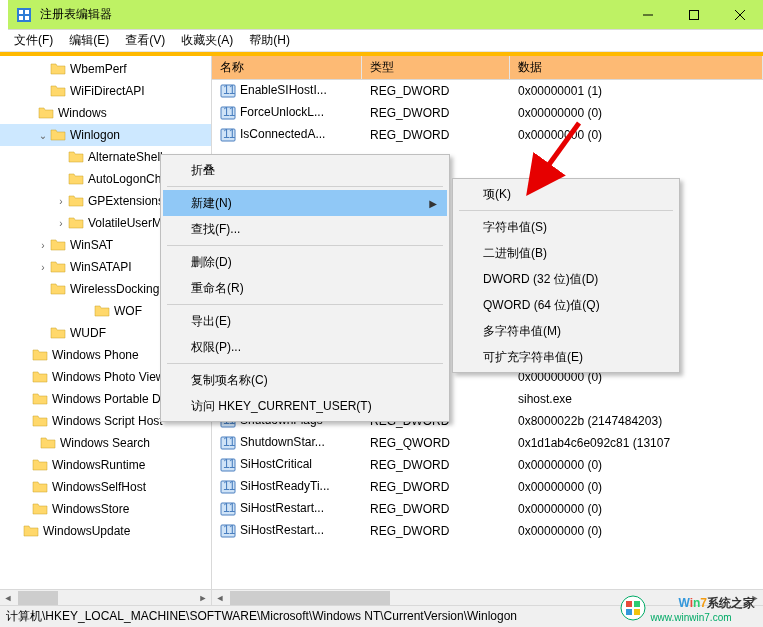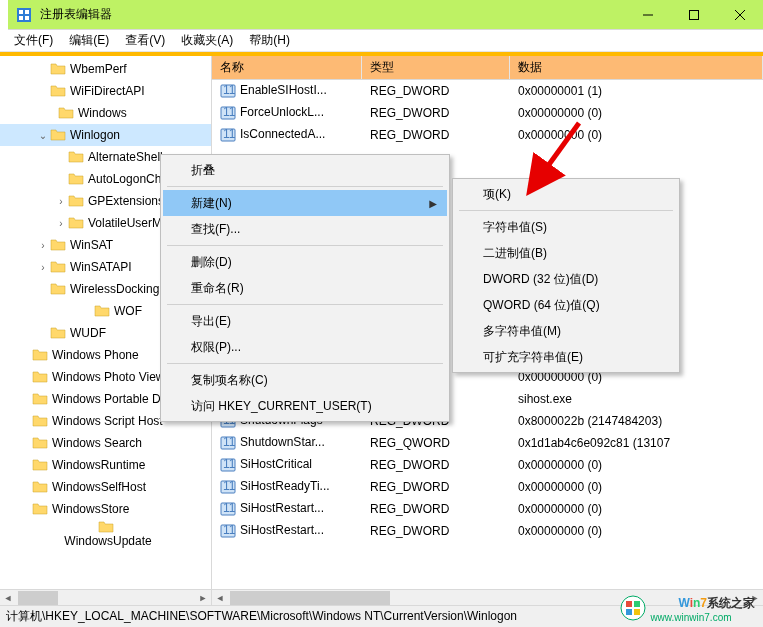--- a/index.html
+++ b/index.html
@@ -134,21 +134,21 @@
         </div>
         <div class="tree-row" style="padding-left: 36px;">
           <span class="expander"></span>
           <span class="folder-icon">
             <svg width="16" height="14" viewBox="0 0 16 14">
               <path class="folder-svg" d="M1 3 L1 12 L15 12 L15 4 L7 4 L6 2 L1 2 Z"></path>
             </svg>
           </span>
           <span class="label">WiFiDirectAPI</span>
         </div>
-        <div class="tree-row" style="padding-left: 44px;">
+        <div class="tree-row" style="padding-left: 24px;">
           <span class="expander"></span>
           <span class="folder-icon">
             <svg width="16" height="14" viewBox="0 0 16 14">
               <path class="folder-svg" d="M1 3 L1 12 L15 12 L15 4 L7 4 L6 2 L1 2 Z"></path>
             </svg>
           </span>
           <span class="label">Windows</span>
         </div>
         <div class="tree-row selected" style="padding-left: 36px;">
           <span class="expander">⌄</span>
@@ -269,57 +269,57 @@
         </div>
         <div class="tree-row" style="padding-left: 18px;">
           <span class="expander"></span>
           <span class="folder-icon">
             <svg width="16" height="14" viewBox="0 0 16 14">
               <path class="folder-svg" d="M1 3 L1 12 L15 12 L15 4 L7 4 L6 2 L1 2 Z"></path>
             </svg>
           </span>
           <span class="label">Windows Script Host</span>
         </div>
+        <div class="tree-row" style="padding-left: 26px;">
+          <span class="expander"></span>
+          <span class="folder-icon">
+            <svg width="16" height="14" viewBox="0 0 16 14">
+              <path class="folder-svg" d="M1 3 L1 12 L15 12 L15 4 L7 4 L6 2 L1 2 Z"></path>
+            </svg>
+          </span>
+          <span class="label">Windows Search</span>
+        </div>
         <div class="tree-row" style="padding-left: 18px;">
           <span class="expander"></span>
           <span class="folder-icon">
             <svg width="16" height="14" viewBox="0 0 16 14">
               <path class="folder-svg" d="M1 3 L1 12 L15 12 L15 4 L7 4 L6 2 L1 2 Z"></path>
             </svg>
           </span>
-          <span class="label">Windows Search</span>
+          <span class="label">WindowsRuntime</span>
         </div>
         <div class="tree-row" style="padding-left: 18px;">
           <span class="expander"></span>
           <span class="folder-icon">
             <svg width="16" height="14" viewBox="0 0 16 14">
               <path class="folder-svg" d="M1 3 L1 12 L15 12 L15 4 L7 4 L6 2 L1 2 Z"></path>
             </svg>
           </span>
-          <span class="label">WindowsRuntime</span>
+          <span class="label">WindowsSelfHost</span>
         </div>
         <div class="tree-row" style="padding-left: 18px;">
           <span class="expander"></span>
           <span class="folder-icon">
             <svg width="16" height="14" viewBox="0 0 16 14">
               <path class="folder-svg" d="M1 3 L1 12 L15 12 L15 4 L7 4 L6 2 L1 2 Z"></path>
             </svg>
           </span>
-          <span class="label">WindowsSelfHost</span>
-        </div>
-        <div class="tree-row" style="padding-left: 18px;">
-          <span class="expander"></span>
-          <span class="folder-icon">
-            <svg width="16" height="14" viewBox="0 0 16 14">
-              <path class="folder-svg" d="M1 3 L1 12 L15 12 L15 4 L7 4 L6 2 L1 2 Z"></path>
-            </svg>
-          </span>
           <span class="label">WindowsStore</span>
         </div>
-        <div class="tree-row" style="padding-left: 9px; flex-direction: column;">
+        <div class="tree-row" style="padding-left: 9px;">
           <span class="expander"></span>
           <span class="folder-icon">
             <svg width="16" height="14" viewBox="0 0 16 14">
               <path class="folder-svg" d="M1 3 L1 12 L15 12 L15 4 L7 4 L6 2 L1 2 Z"></path>
             </svg>
           </span>
           <span class="label">WindowsUpdate</span>
         </div>
       </div>
     <div class="hscroll">

